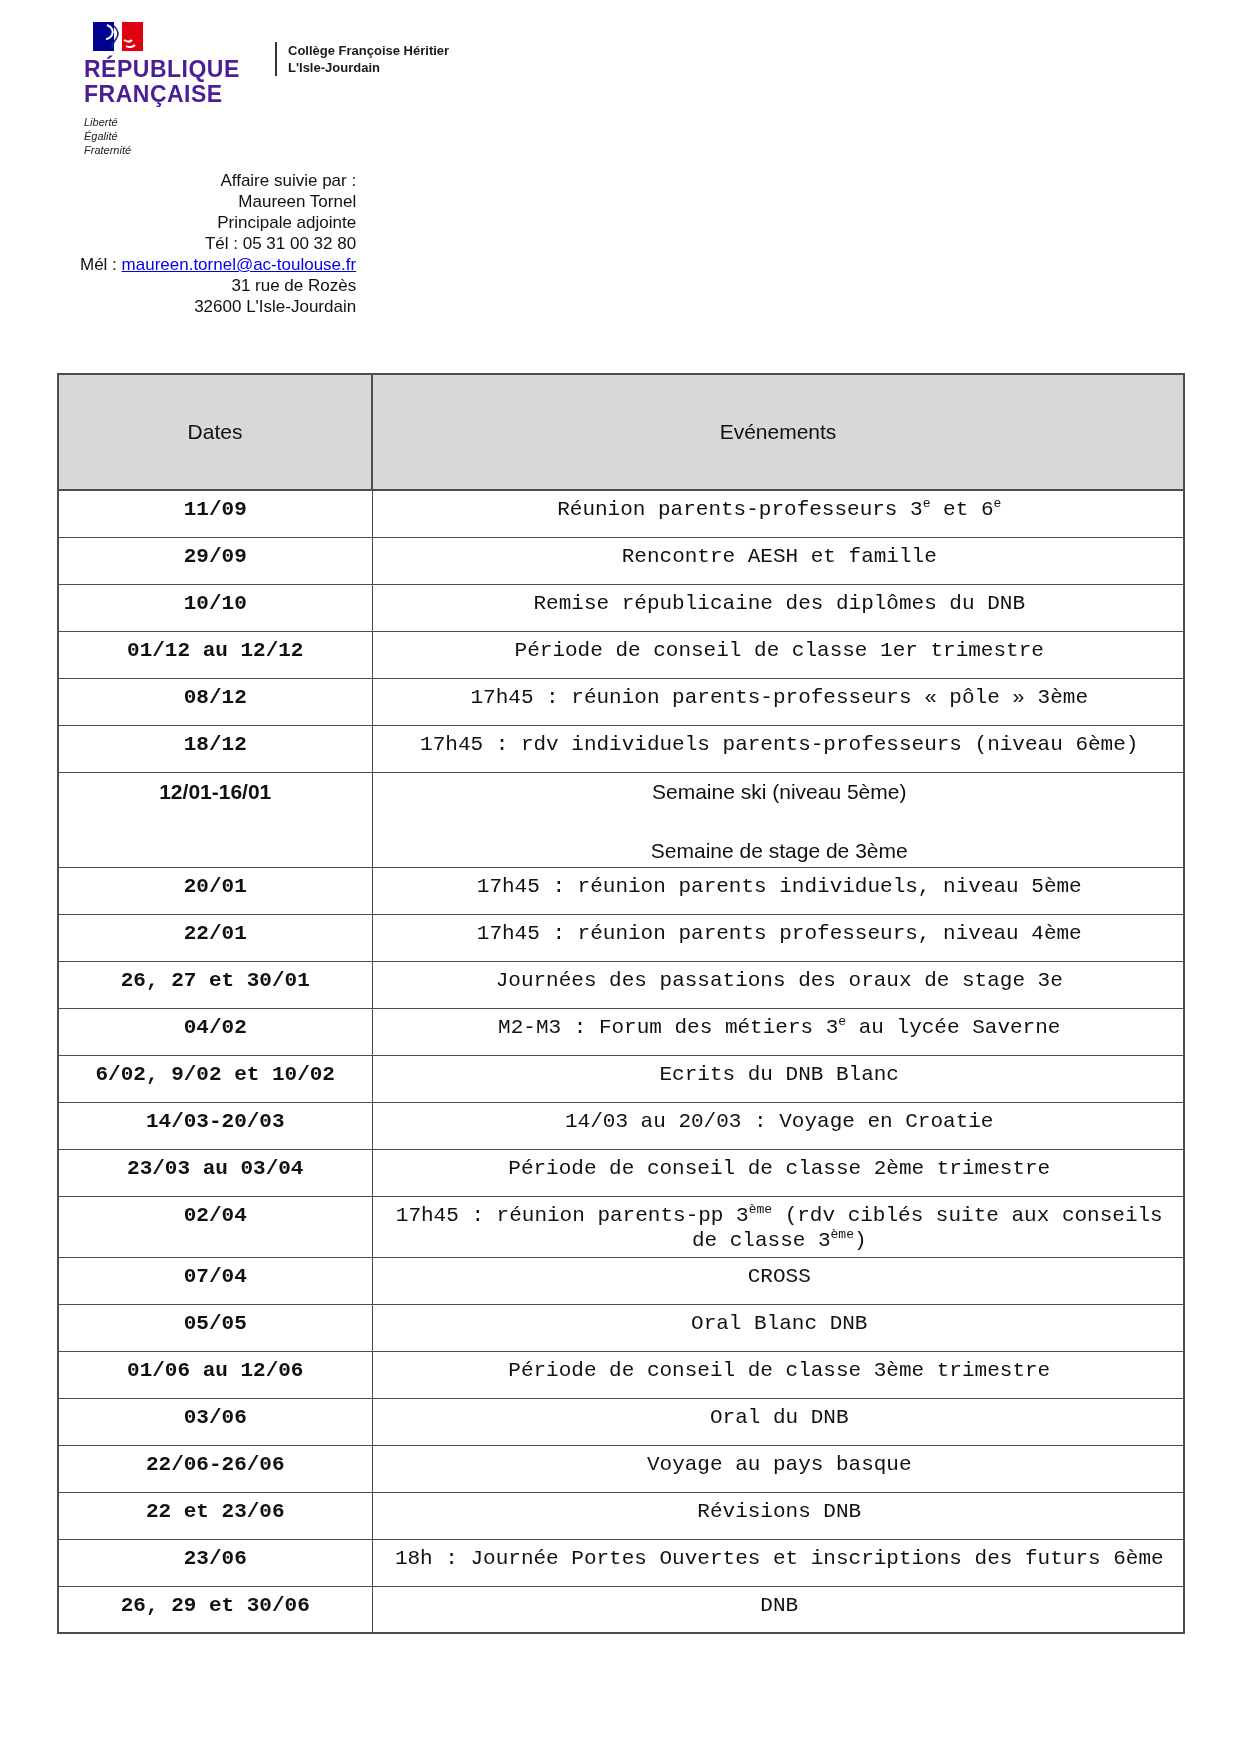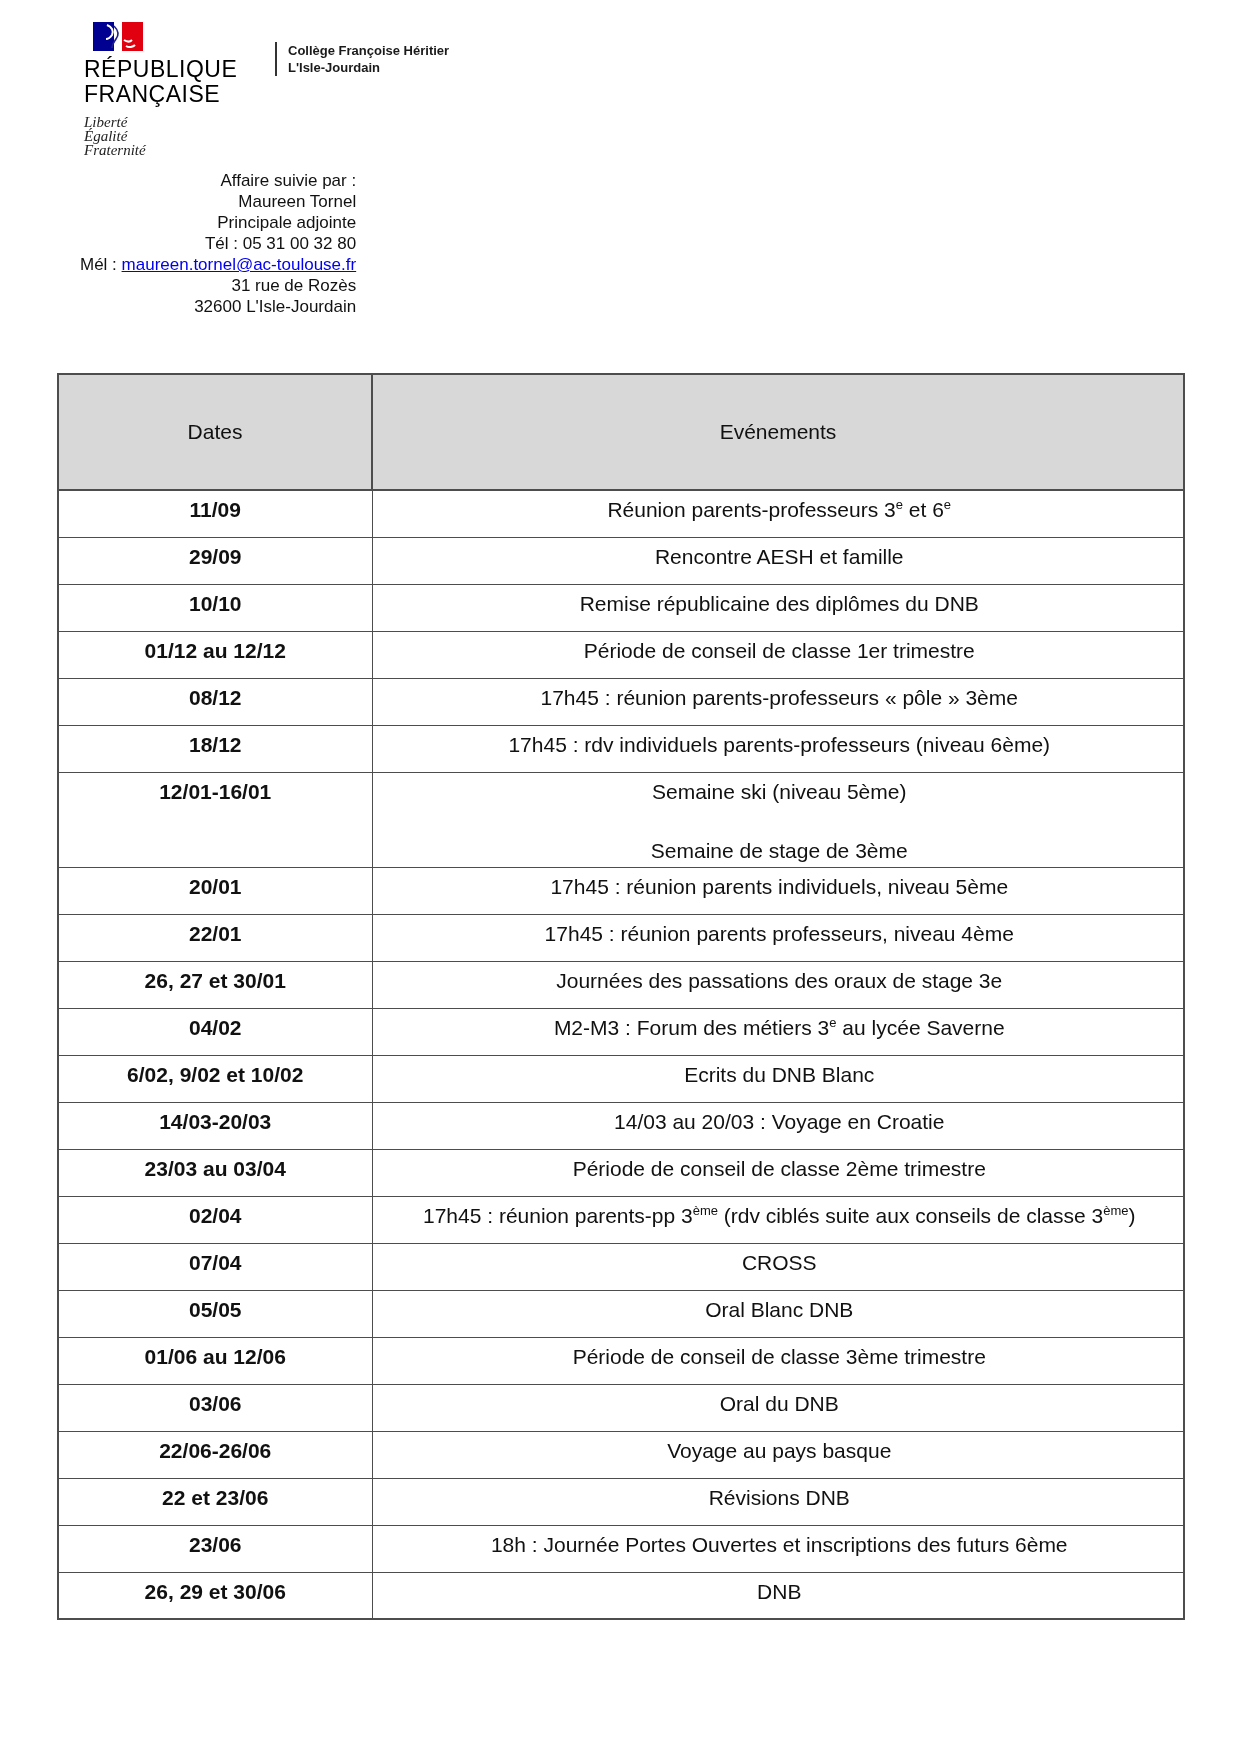--- a/index.html
+++ b/index.html
@@ -20,32 +20,32 @@
     font-family: "Liberation Sans", sans-serif;
     color: var(--text-col);
     overflow: hidden;
   }
 
   
   .marianne-block { position: absolute; left: 84px; top: 22px; }
   .flag-logo { display: block; margin-left: 9px; }
   .republic-name {
     margin-top: 6px;
-    font-weight: normal;
+    font-weight: bold;
     font-size: 23px;
     line-height: 25px;
     letter-spacing: 0.5px;
-    color: #000000;
+    color: #4c1d95;
     white-space: pre-line;
   }
   .motto {
     margin-top: 8px;
-    font-family: Liberation Serif, serif;
+    font-family: Liberation Sans, sans-serif;
     font-style: italic;
-    font-size: 15px;
+    font-size: 11px;
     line-height: 14px;
     color: #222;
   }
 
   
   .school-block {
     position: absolute; left: 275px; top: 42px;
     display: flex; align-items: center;
   }
   .school-sep {
@@ -86,21 +86,21 @@
     vertical-align: middle;
   }
   .events-table td {
     border: 1.5px solid var(--border-col);
     vertical-align: top;
     padding-top: 6px;
     padding-bottom: 4px;
     font-size: 21px;
     line-height: 25px;
   }
-  .events-table tr.row-single { height: 47px; }
+  .events-table tr.row-single { height: 47px; font-family: Liberation Mono, monospace; }
   .events-table tr.row-tall   { height: 94px; }
   td.date-cell  { font-weight: bold; text-align: center; padding-left: 4px; padding-right: 4px; }
   td.event-cell { text-align: center; padding-left: 13px; padding-right: 10px; }
   .event-line + .event-line { margin-top: 34px; }
   .event-cell sup { font-size: 13px; line-height: 0; vertical-align: super; }
 </style>
 </head>
 <body>
 
 <div class="page">

